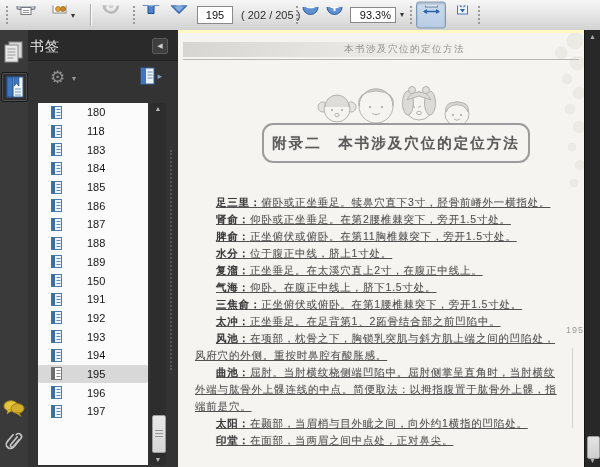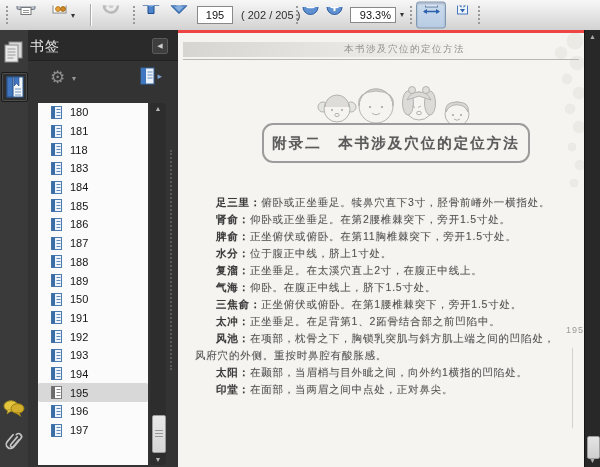--- a/index.html
+++ b/index.html
@@ -38,50 +38,50 @@
   .collapse-btn{position:absolute;right:10px;top:8px;width:14px;height:14px;background:#3e3e3e;border:1px solid #5a5a5a;
     border-radius:2px;color:#cfcfcf;font-size:7px;display:flex;align-items:center;justify-content:center;}
   .panel-toolbar{position:absolute;left:0;top:30px;width:100%;height:42px;}
   .gear{position:absolute;left:22px;top:8px;font-size:17px;color:#8f8f8f;line-height:20px;}
   .gear-caret{position:absolute;left:44px;top:14px;font-size:8px;color:#999;}
   .goto-btn{position:absolute;right:16px;top:7px;display:flex;align-items:center;gap:1px;}
   .goto-btn .caret{font-size:9px;color:#7aa0d0;}
 
   .bm-body{position:absolute;left:10px;top:73px;width:128px;height:362px;}
   .bm-list{position:absolute;left:0;top:0;width:110px;height:362px;background:#fbfbfb;overflow:hidden;}
-  .bm-item{height:18.7px;display:flex;align-items:center;padding-left:13px;gap:8px;box-sizing:border-box;}
+  .bm-item{height:18.7px;display:flex;align-items:center;padding-left:13px;gap:25px;box-sizing:border-box;}
   .bm-item .lbl{font-size:11px;color:#141414;}
   .bm-item.selected{background:#d8d8d8;border-radius:2px;}
   .bm-item.selected svg{filter:grayscale(1) brightness(1.05);}
   .bm-scroll{position:absolute;left:112px;top:0;width:16px;height:362px;background:#2d2d2d;border-radius:2px;}
   .bm-scroll .sc-up{position:absolute;top:2px;left:0;width:16px;text-align:center;font-size:7px;color:#b5b5b5;}
   .bm-scroll .sc-down{position:absolute;bottom:2px;left:0;width:16px;text-align:center;font-size:7px;color:#b5b5b5;}
   .bm-thumb{position:absolute;left:2px;top:312px;width:12px;height:36px;background:#e2e2e2;border:1px solid #9d9d9d;
     border-radius:2px;background-image:linear-gradient(#e8e8e8,#d6d6d6);}
   .bm-thumb::after{content:"";position:absolute;left:2px;right:2px;top:14px;height:7px;
     background:repeating-linear-gradient(to bottom,#9a9a9a 0 1px,transparent 1px 3px);}
   .resize-grip{position:absolute;right:6px;top:120px;height:220px;width:0;border-left:2px dotted #585858;}
 
   
-  .doc{position:absolute;left:178px;top:30px;width:407px;height:372px;background:#ef4444;}
+  .doc{position:absolute;left:178px;top:30px;width:407px;height:372px;background:#fef9c3;}
   .pdf-page{position:absolute;left:0;top:3px;width:407px;height:434px;background:#f5f4f0;overflow:hidden;
     box-shadow:inset -1px 0 0 #d8d6d0;}
   .hdr-band{position:absolute;left:5px;top:9px;width:288px;height:15px;
     background:linear-gradient(to right,#d6d5d1,rgba(245,244,240,0));}
   .hdr-text{position:absolute;left:166px;top:10px;font-size:9.5px;color:#8f8f8f;letter-spacing:1.5px;white-space:nowrap;}
   .hdr-rule{position:absolute;left:5px;top:26px;width:396px;height:1px;background:#b8b6b2;}
   .corner-deco{position:absolute;right:0;top:0;opacity:.8;}
   .faces{position:absolute;left:136px;top:48px;}
   .title-box{position:absolute;left:84px;top:90px;width:264px;height:36px;background:#f5f4f0;
     border:2px solid #9c9c9c;border-radius:11px;display:flex;align-items:center;justify-content:center;}
   .title-box span{font-size:14.5px;font-weight:bold;color:#5a5a5a;letter-spacing:2px;white-space:nowrap;
     text-shadow:0 0 1px rgba(110,110,110,.3);}
   .entries{position:absolute;left:17px;top:161px;width:368px;}
   .entries p{margin:0;text-indent:2em;font-size:10.5px;line-height:17px;color:#525252;letter-spacing:0.8px;
-    text-shadow:0 0 1px rgba(120,120,120,.35);}
+    text-shadow:0 0 1px rgba(120,120,120,.35);text-decoration:underline;}
   .entries b{color:#3a3a3a;font-weight:bold;}
   .margin-num{position:absolute;left:388px;top:292px;font-size:9px;color:#9a9a9a;letter-spacing:1px;}
   .margin-rule{position:absolute;left:394px;top:315px;width:1px;height:80px;background:#d3d1cd;}
 
   
   .main-scroll{position:absolute;right:0;top:30px;width:15px;height:437px;background:#282828;border-left:1px solid #151515;}
   .main-scroll .sc-up{position:absolute;top:3px;left:0;width:15px;text-align:center;font-size:7px;color:#aaa;}
   .main-scroll .sc-down{position:absolute;bottom:3px;left:0;width:15px;text-align:center;font-size:7px;color:#aaa;}
   .main-thumb{position:absolute;left:2px;top:406px;width:11px;height:21px;background:linear-gradient(#e4e4e4,#cfcfcf);
     border:1px solid #9d9d9d;border-radius:2px;}
@@ -264,30 +264,20 @@
             <svg width="11" height="13">
               <rect x="0.5" y="0.5" width="10" height="12" fill="#eef4fb" stroke="#4a7ab0"></rect>
               <rect x="0.5" y="0.5" width="3.5" height="12" fill="#3a6ea5"></rect>
               <line x1="5.5" y1="3.5" x2="9.5" y2="3.5" stroke="#5b88b8"></line>
               <line x1="5.5" y1="6.5" x2="9.5" y2="6.5" stroke="#5b88b8"></line>
               <line x1="5.5" y1="9.5" x2="9.5" y2="9.5" stroke="#5b88b8"></line>
             </svg>
             <span class="lbl">180</span>
           </div>
 
-          <div class="bm-item">
-            <svg width="11" height="13">
-              <rect x="0.5" y="0.5" width="10" height="12" fill="#eef4fb" stroke="#4a7ab0"></rect>
-              <rect x="0.5" y="0.5" width="3.5" height="12" fill="#3a6ea5"></rect>
-              <line x1="5.5" y1="3.5" x2="9.5" y2="3.5" stroke="#5b88b8"></line>
-              <line x1="5.5" y1="6.5" x2="9.5" y2="6.5" stroke="#5b88b8"></line>
-              <line x1="5.5" y1="9.5" x2="9.5" y2="9.5" stroke="#5b88b8"></line>
-            </svg>
-            <span class="lbl">181</span>
-          </div>
 
           <div class="bm-item">
             <svg width="11" height="13">
               <rect x="0.5" y="0.5" width="10" height="12" fill="#eef4fb" stroke="#4a7ab0"></rect>
               <rect x="0.5" y="0.5" width="3.5" height="12" fill="#3a6ea5"></rect>
               <line x1="5.5" y1="3.5" x2="9.5" y2="3.5" stroke="#5b88b8"></line>
               <line x1="5.5" y1="6.5" x2="9.5" y2="6.5" stroke="#5b88b8"></line>
               <line x1="5.5" y1="9.5" x2="9.5" y2="9.5" stroke="#5b88b8"></line>
             </svg>
             <span class="lbl">118</span>
@@ -547,20 +537,21 @@
 
 
           <p><b>气海：</b><span>仰卧。在腹正中线上，脐下1.5寸处。</span></p>
 
           <p><b>三焦俞：</b><span>正坐俯伏或俯卧。在第1腰椎棘突下，旁开1.5寸处。</span></p>
 
           <p><b>太冲：</b><span>正坐垂足。在足背第1、2跖骨结合部之前凹陷中。</span></p>
 
           <p><b>风池：</b><span>在项部，枕骨之下，胸锁乳突肌与斜方肌上端之间的凹陷处，风府穴的外侧。重按时鼻腔有酸胀感。</span></p>
 
+          <p><b>曲池：</b><span>屈肘。当肘横纹桡侧端凹陷中。屈肘侧掌呈直角时，当肘横纹外端与肱骨外上髁连线的中点。简便取法：以拇指腹置于肱骨外上髁，指端前是穴。</span></p>
 
           <p><b>太阳：</b><span>在颞部，当眉梢与目外眦之间，向外约1横指的凹陷处。</span></p>
 
           <p><b>印堂：</b><span>在面部，当两眉之间中点处，正对鼻尖。</span></p>
 
       </div>
 
       <span class="margin-num">195</span>
       <div class="margin-rule"></div>
     </div>

